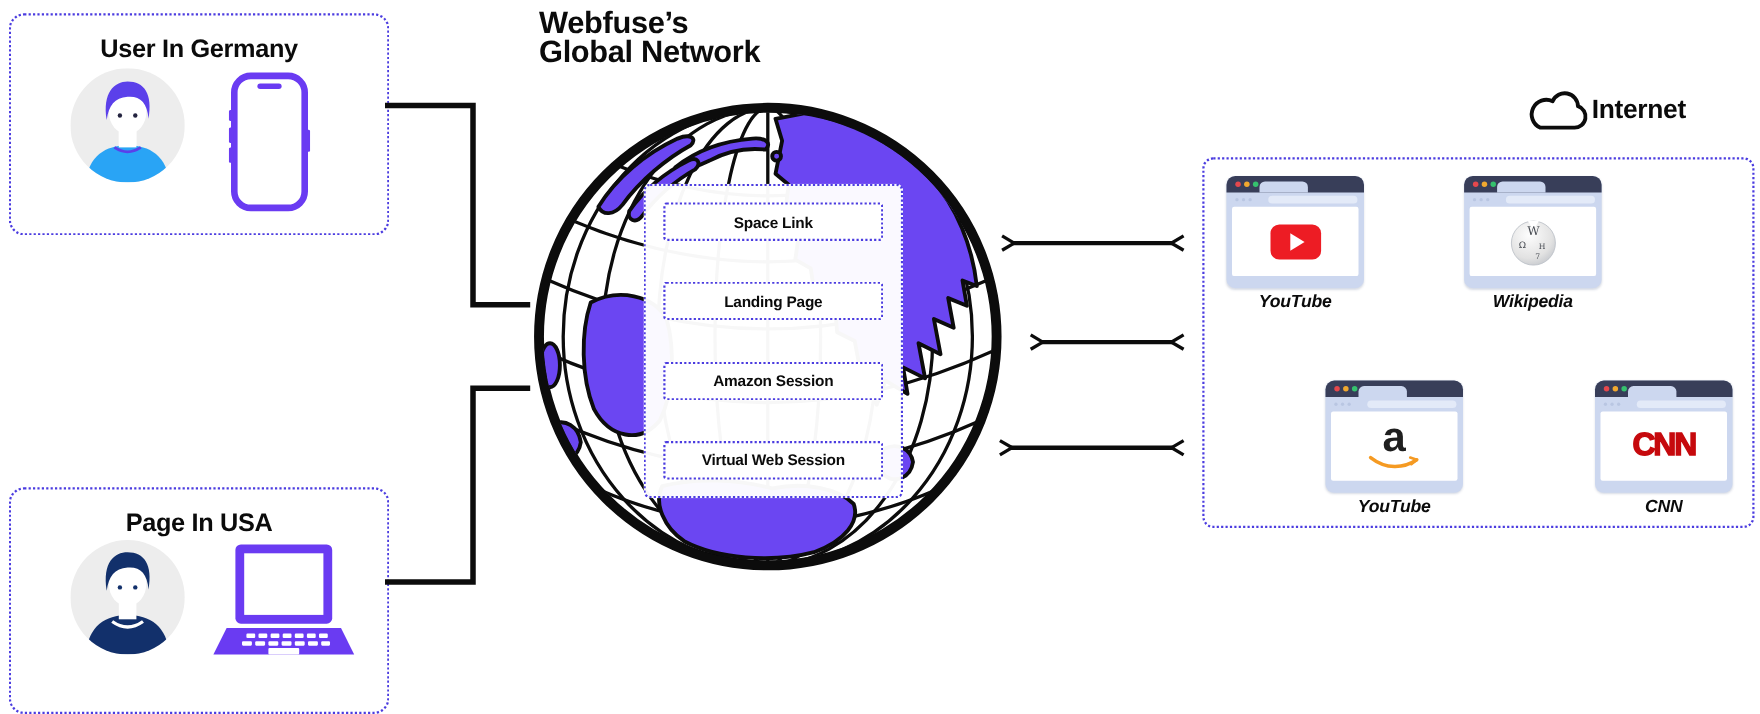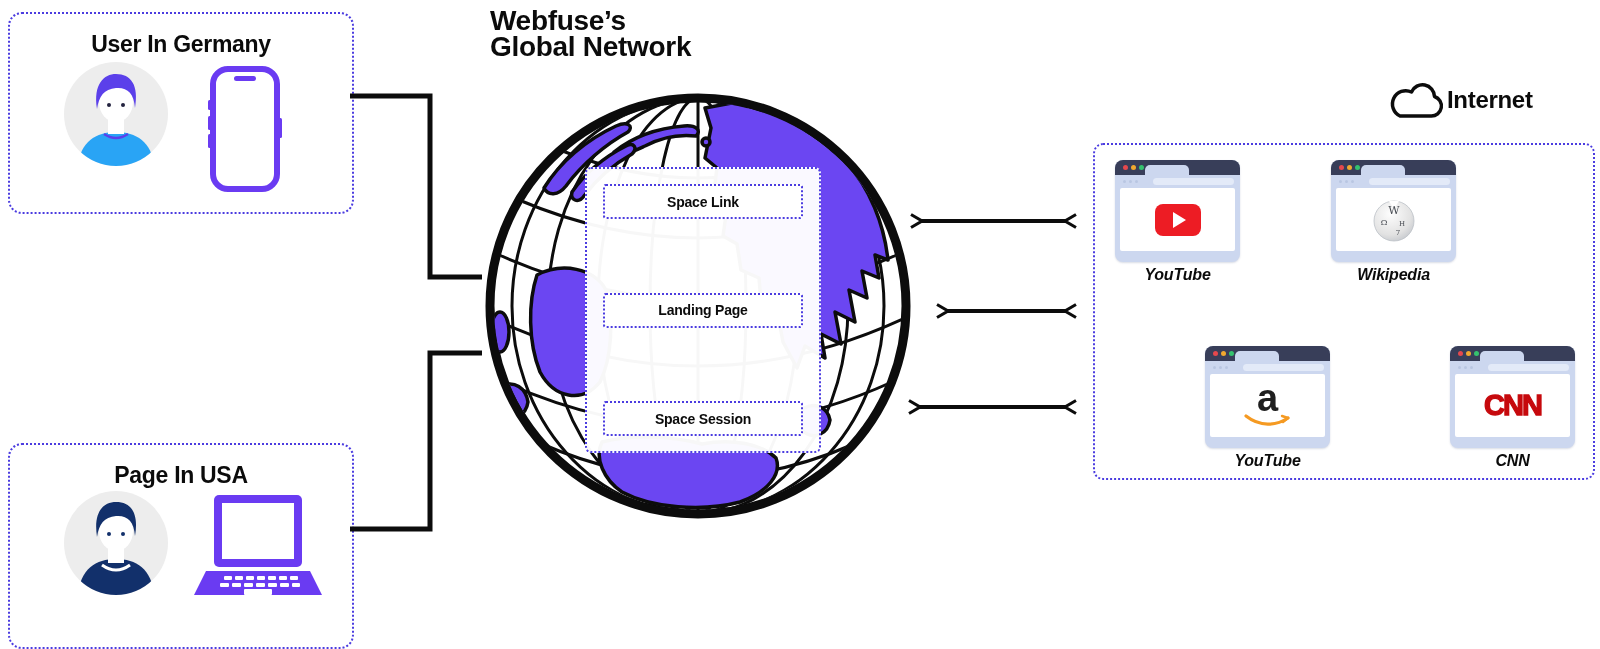--- a/index.html
+++ b/index.html
@@ -145,21 +145,22 @@
   </svg>
 
   <div class="net-title">
     <div>Webfuse’s</div>
     <div>Global Network</div>
   </div>
 
   <div class="globe-panel">
     <div class="panel-step">Space Link</div>
     <div class="panel-step">Landing Page</div>
-    <div class="panel-step">Space Session</div>
+    <div class="panel-step">Amazon Session</div>
+    <div class="panel-step">Virtual Web Session</div>
   </div>
 
   <div class="dash-box" style="left:8px;top:12px;width:342px;height:198px;">
     <div class="box-title">User In Germany</div>
     <svg class="abs" style="left:54px;top:48px;" width="104" height="104" viewBox="0 0 104 104">
       <defs>
           <clipPath id="avc1">
             <circle cx="52" cy="52" r="52"></circle>
           </clipPath>
         </defs>

